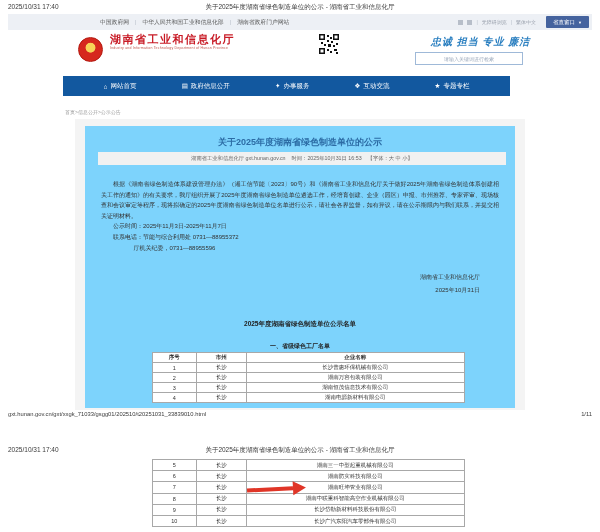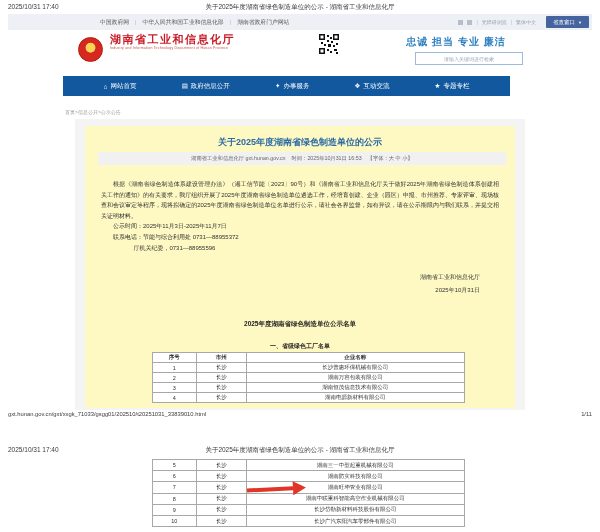--- a/index.html
+++ b/index.html
@@ -25,34 +25,34 @@
   
   .masthead { position:absolute; left:75px; top:31px; width:450px; height:43px; }
   .emblem { position:absolute; left:3px; top:6px; width:25px; height:25px; border-radius:50%;
             background:radial-gradient(circle at 50% 42%, #f7d458 0 26%, #d6281e 30% 100%);
             border:1px solid #b3170e; }
   .org-block { position:absolute; left:35px; top:2px; }
   .dept-cn { font-size:11px; font-weight:bold; color:#c81a25; letter-spacing:1.5px; line-height:13px; }
   .dept-en { font-size:3.5px; color:#c0564d; line-height:5px; letter-spacing:.2px; }
   .bureau-cn { font-size:10.5px; font-weight:bold; color:#c81a25; letter-spacing:2.5px; line-height:13px; }
   .qr { position:absolute; left:243px; top:2px; width:22px; height:22px; }
-  .slogan { position:absolute; left:325px; top:4px; width:112px; text-align:center; font-size:10px; font-weight:bold; color:#2a7fc0; letter-spacing:1px; }
+  .slogan { position:absolute; left:356px; top:4px; width:112px; text-align:left; font-size:10px; font-weight:bold; font-style:italic; color:#2a7fc0; letter-spacing:1px; }
   .search-box { position:absolute; left:340px; top:21px; width:108px; height:13px; border:1px solid #9fb9d8; background:#fff; font-size:5px; color:#8a9aae; text-align:center; }
   .search-box::placeholder { color:#9aa8bb; }
 
   
   .navbar { position:absolute; left:63px; top:76px; width:447px; height:20px; background:#12589f; display:flex; align-items:center; justify-content:space-around; padding:0 18px; }
   .nav-item { display:flex; align-items:center; gap:3px; color:#fff; font-size:6.5px; cursor:pointer; }
   .nav-item .glyph { font-size:6.5px; }
 
   .breadcrumb { position:absolute; left:65px; top:109px; font-size:5px; color:#999; }
 
   
   .gray-panel { position:absolute; left:75px; top:119px; width:450px; height:291px; background:#f4f4f4; }
-  .card { position:absolute; left:85px; top:126px; width:430px; height:282px; background:#fef9c3; }
+  .card { position:absolute; left:85px; top:126px; width:430px; height:282px; background:#7dd3fc; }
   .art-title { position:absolute; top:10px; left:0; right:0; text-align:center; font-size:9px; font-weight:bold; color:#2c6ca5; }
   .art-meta { position:absolute; top:26px; left:13px; right:9px; height:13px; background:#f1f1f1; display:flex; align-items:center; justify-content:center; gap:6px; font-size:5.3px; color:#666; }
   .art-body { position:absolute; top:53px; left:16px; right:16px; font-size:6px; color:#333; }
   .art-body p { line-height:10.6px; text-align:justify; }
   .indent { text-indent:2em; }
   .indent-deep { padding-left:5.4em; }
   .sign { position:absolute; right:35px; text-align:right; font-size:6px; color:#333; }
   .sign-org { top:147px; } .sign-date { top:160px; }
   .list-title { position:absolute; top:194px; left:0; right:0; text-align:center; font-size:6.5px; font-weight:bold; color:#222; }
   .section-title { position:absolute; top:216px; left:0; right:0; text-align:center; font-size:6px; font-weight:bold; color:#222; }

